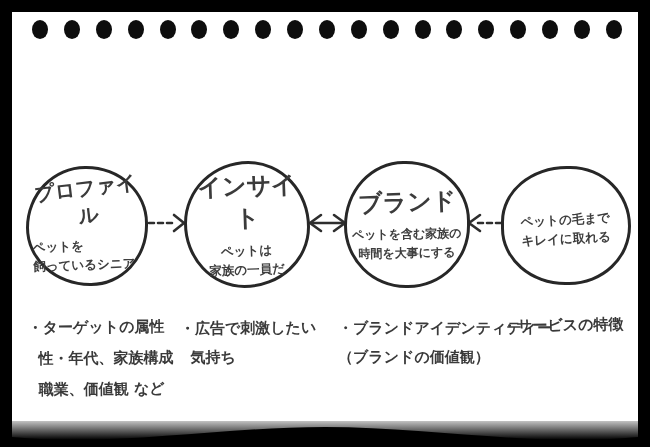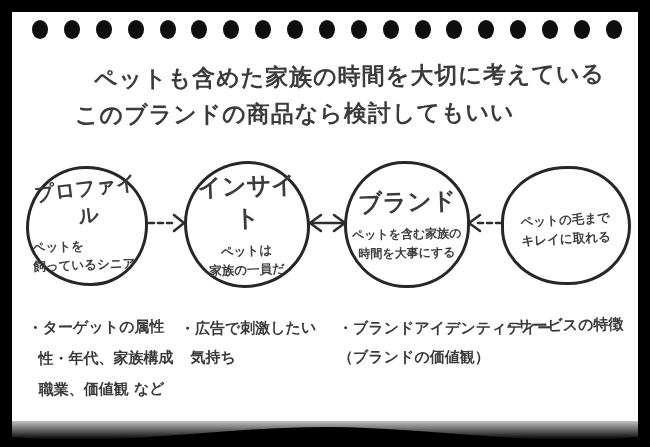--- a/index.html
+++ b/index.html
@@ -76,24 +76,20 @@
         <div class="dot"></div>
         <div class="dot"></div>
         <div class="dot"></div>
         <div class="dot"></div>
         <div class="dot"></div>
         <div class="dot"></div>
         <div class="dot"></div>
         <div class="dot"></div>
       </div>
 
-    <div class="title">
-      <div class="t1">ペットも含めた家族の時間を大切に考えている</div>
-      <div class="t2">このブランドの商品なら検討してもいい</div>
-    </div>
 
     <svg class="arrows" viewBox="0 0 626 409" xmlns="http://www.w3.org/2000/svg">
 
       <g stroke="#2e2e2e" stroke-width="2.6" fill="none" stroke-linecap="round">
         <path d="M137,211 H162" stroke-dasharray="5 4"></path>
         <path d="M162,203 L172,211 L162,219"></path>
       </g>
 
       <g stroke="#2e2e2e" stroke-width="2.6" fill="none" stroke-linecap="round">
         <path d="M301,211 H330"></path>

